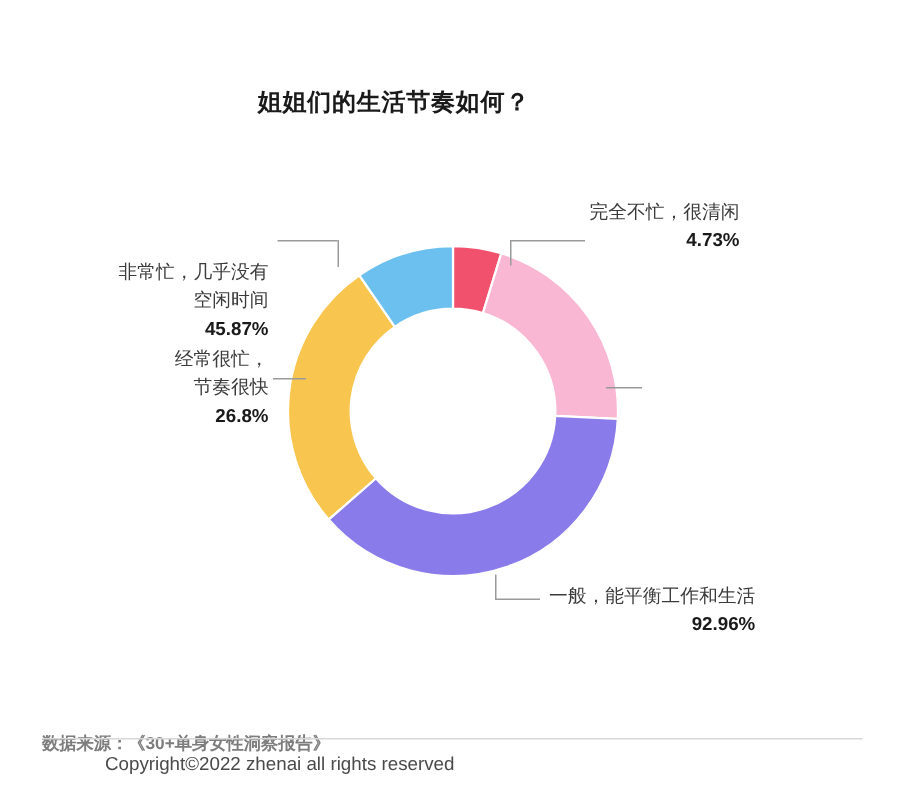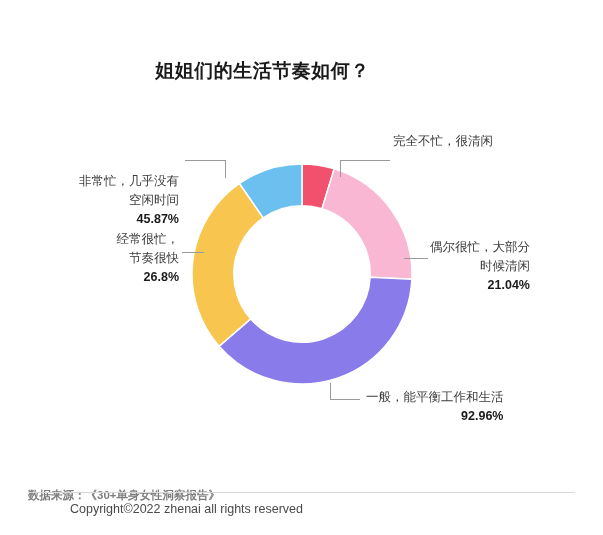--- a/index.html
+++ b/index.html
@@ -19,21 +19,21 @@
     position: relative;
     width: 603px;
     height: 535px;
   }
   #chart-title {
     position: absolute;
     top: 58px;
     left: 0;
     width: 525px;
     text-align: center;
-    font-size: 19px;
+    font-size: 16px;
     font-weight: bold;
     color: #1a1a1a;
     letter-spacing: 0.5px;
   }
   #donut-wrap {
     position: absolute;
     left: 178px;
     top: 150px;
     width: 248px;
     height: 248px;
@@ -119,27 +119,23 @@
   <div class="leader" style="left:330px; top:399px; width:30px; height:1px;"></div>
   <div class="leader" style="left:330px; top:383px; width:1px; height:17px;"></div>
 
   <div class="leader" style="left:182px; top:252px; width:22px; height:1px;"></div>
 
   <div class="leader" style="left:185px; top:160px; width:40px; height:1px;"></div>
   <div class="leader" style="left:225px; top:160px; width:1px; height:18px;"></div>
 
   <div class="label right" id="lbl-full-free">
     <div>完全不忙，很清闲</div>
+    <div class="val">4.73%</div>
   </div>
 
-  <div class="label right" id="lbl-occasional">
-    <div>偶尔很忙，大部分</div>
-    <div>时候清闲</div>
-    <div class="val">21.04%</div>
-  </div>
 
   <div class="label right" id="lbl-average">
     <div>一般，能平衡工作和生活</div>
     <div class="val">92.96%</div>
   </div>
 
   <div class="label left" id="lbl-often-busy">
     <div>经常很忙，</div>
     <div>节奏很快</div>
     <div class="val">26.8%</div>

